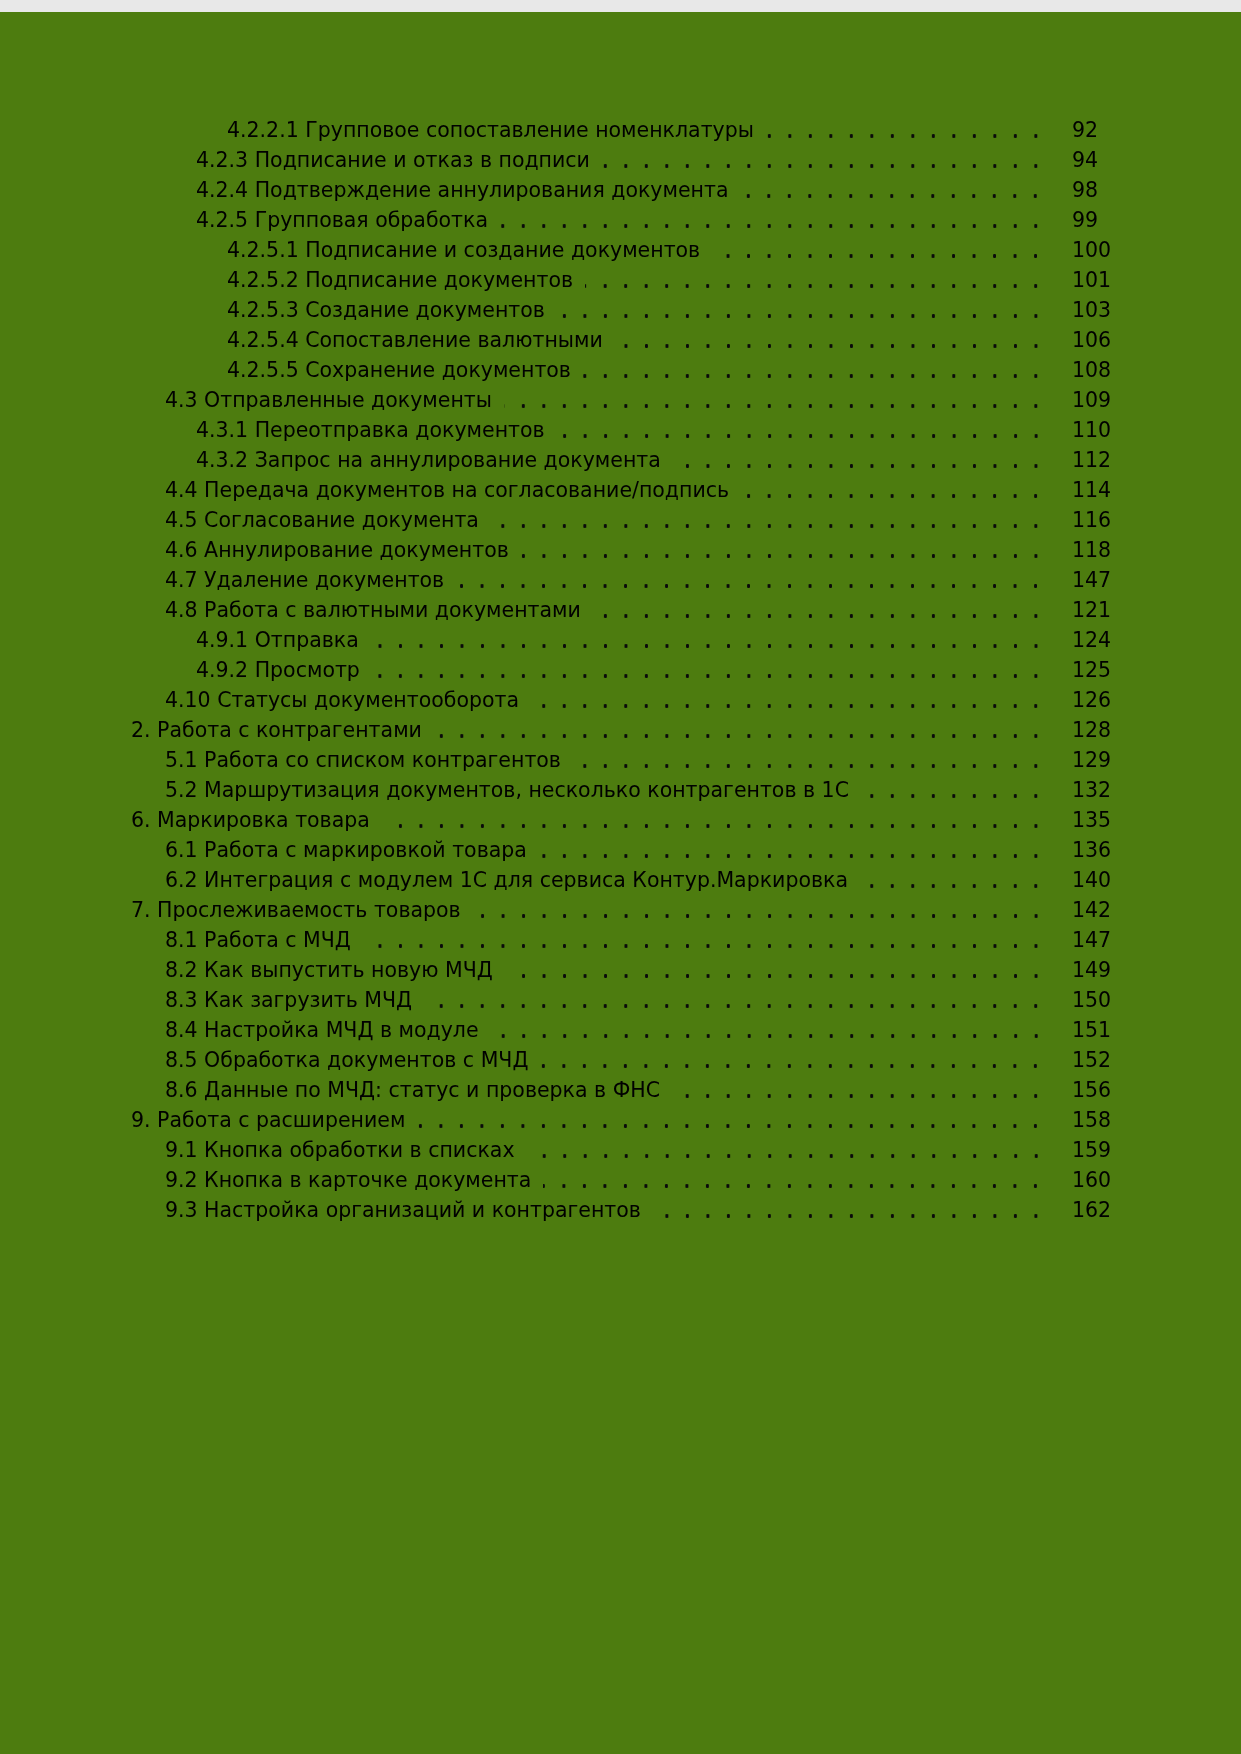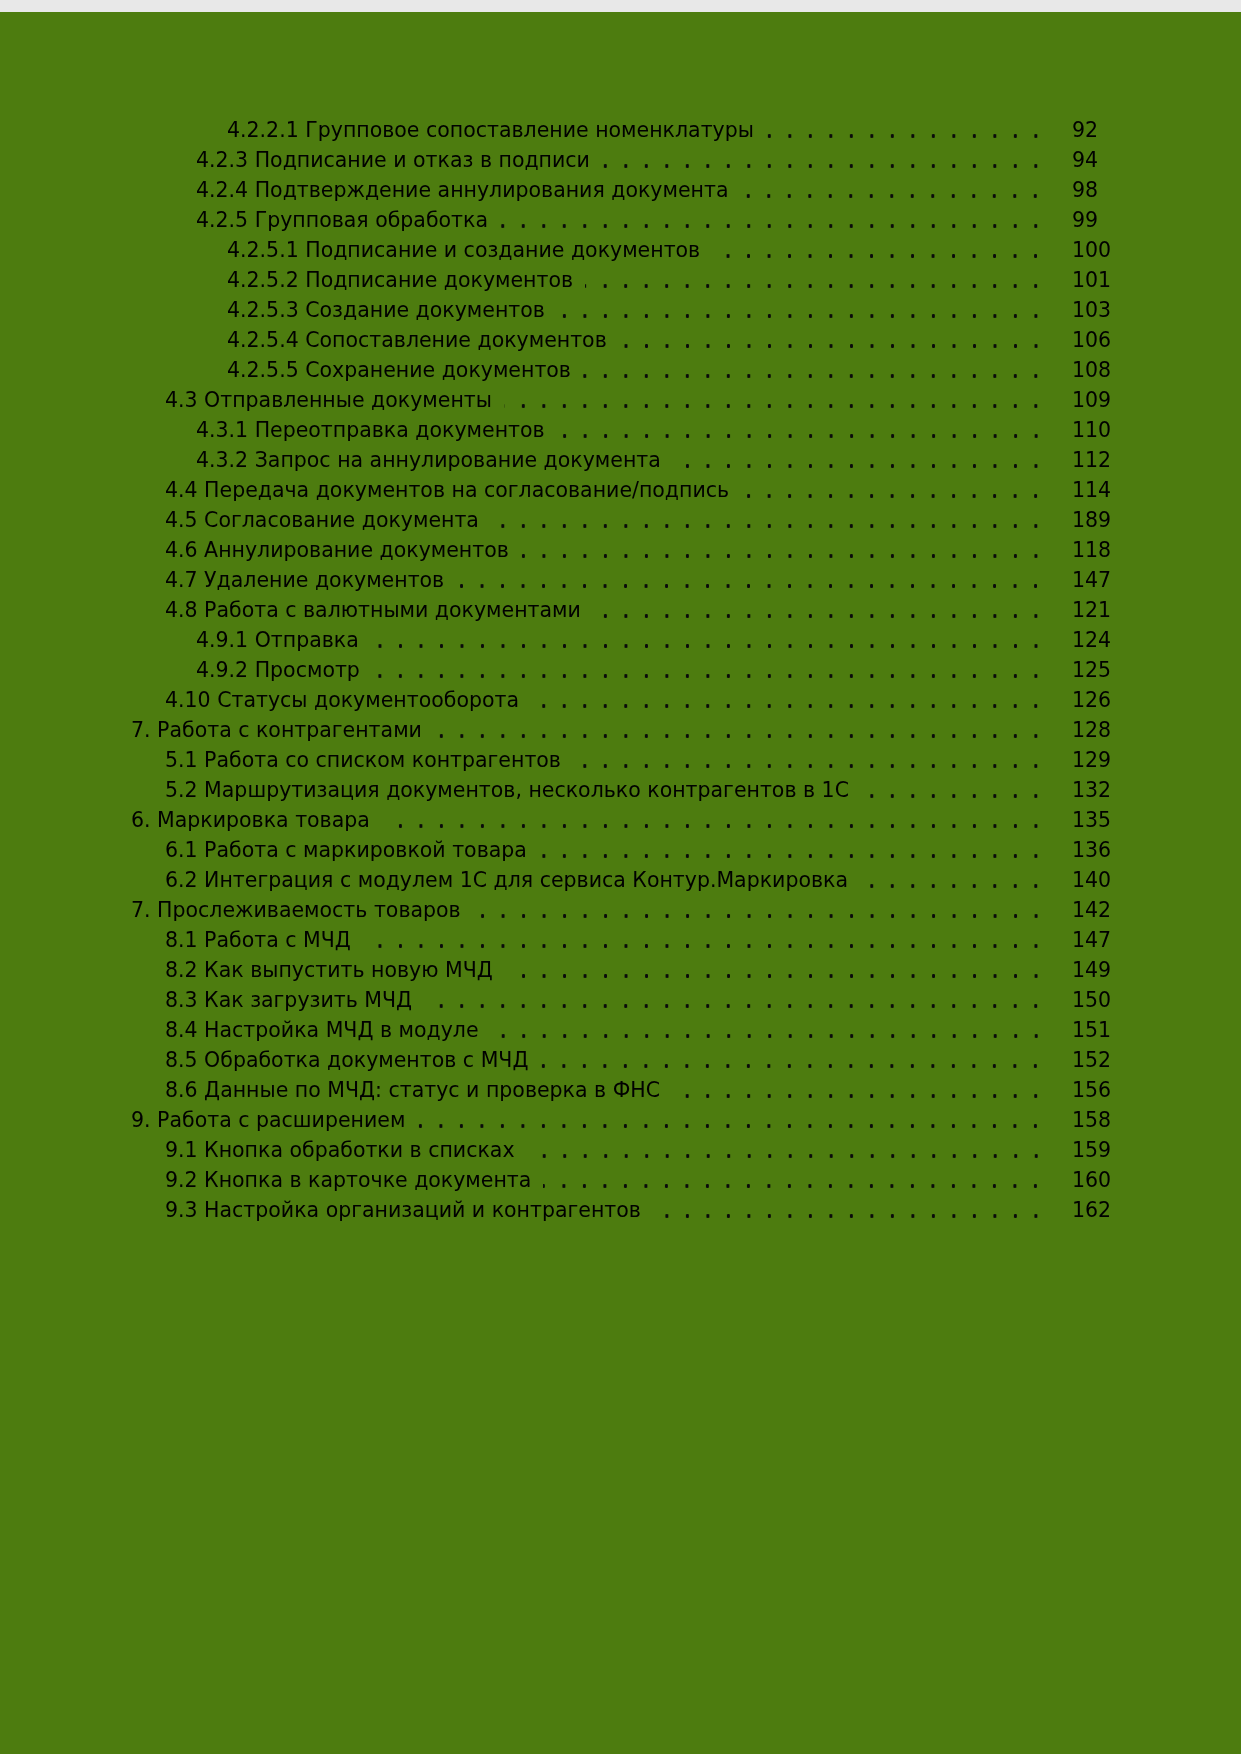--- a/index.html
+++ b/index.html
@@ -86,21 +86,21 @@
     <span class="title">4.2.5.2 Подписание документов</span>
     <span class="leader"></span>
     <span class="pageno">101</span>
   </div>
       <div class="row d4">
     <span class="title">4.2.5.3 Создание документов</span>
     <span class="leader"></span>
     <span class="pageno">103</span>
   </div>
       <div class="row d4">
-    <span class="title">4.2.5.4 Сопоставление документов</span>
+    <span class="title">4.2.5.4 Сопоставление валютными</span>
     <span class="leader"></span>
     <span class="pageno">106</span>
   </div>
       <div class="row d4">
     <span class="title">4.2.5.5 Сохранение документов</span>
     <span class="leader"></span>
     <span class="pageno">108</span>
   </div>
       <div class="row d2">
     <span class="title">4.3 Отправленные документы</span>
@@ -118,21 +118,21 @@
     <span class="pageno">112</span>
   </div>
       <div class="row d2">
     <span class="title">4.4 Передача документов на согласование/подпись</span>
     <span class="leader"></span>
     <span class="pageno">114</span>
   </div>
       <div class="row d2">
     <span class="title">4.5 Согласование документа</span>
     <span class="leader"></span>
-    <span class="pageno">189</span>
+    <span class="pageno">116</span>
   </div>
       <div class="row d2">
     <span class="title">4.6 Аннулирование документов</span>
     <span class="leader"></span>
     <span class="pageno">118</span>
   </div>
       <div class="row d2">
     <span class="title">4.7 Удаление документов</span>
     <span class="leader"></span>
     <span class="pageno">147</span>
@@ -151,21 +151,21 @@
     <span class="title">4.9.2 Просмотр</span>
     <span class="leader"></span>
     <span class="pageno">125</span>
   </div>
       <div class="row d2">
     <span class="title">4.10 Статусы документооборота</span>
     <span class="leader"></span>
     <span class="pageno">126</span>
   </div>
       <div class="row d1">
-    <span class="title">7. Работа с контрагентами</span>
+    <span class="title">2. Работа с контрагентами</span>
     <span class="leader"></span>
     <span class="pageno">128</span>
   </div>
       <div class="row d2">
     <span class="title">5.1 Работа со списком контрагентов</span>
     <span class="leader"></span>
     <span class="pageno">129</span>
   </div>
       <div class="row d2">
     <span class="title">5.2 Маршрутизация документов, несколько контрагентов в 1С</span>

